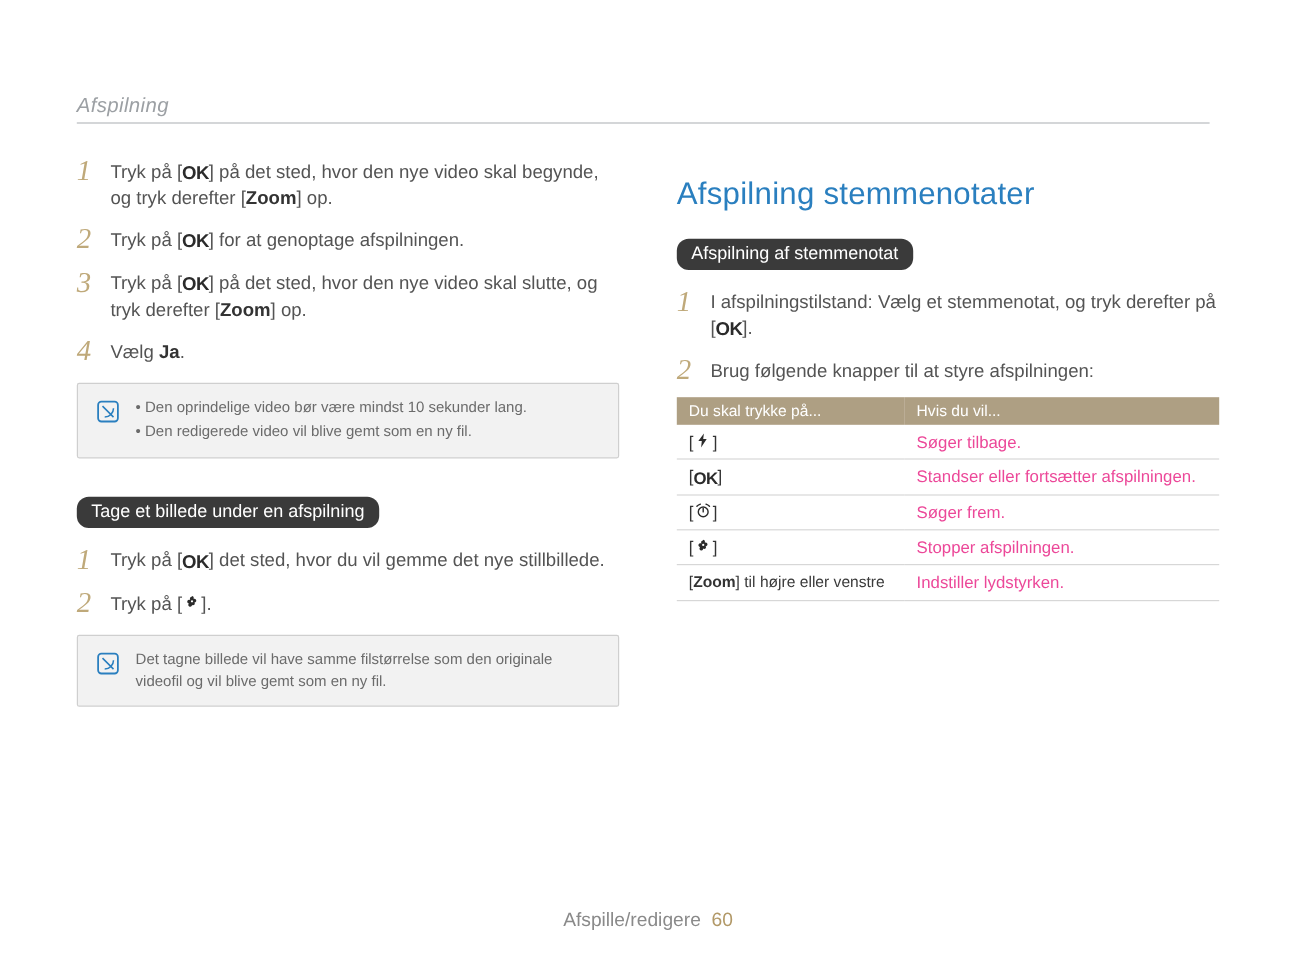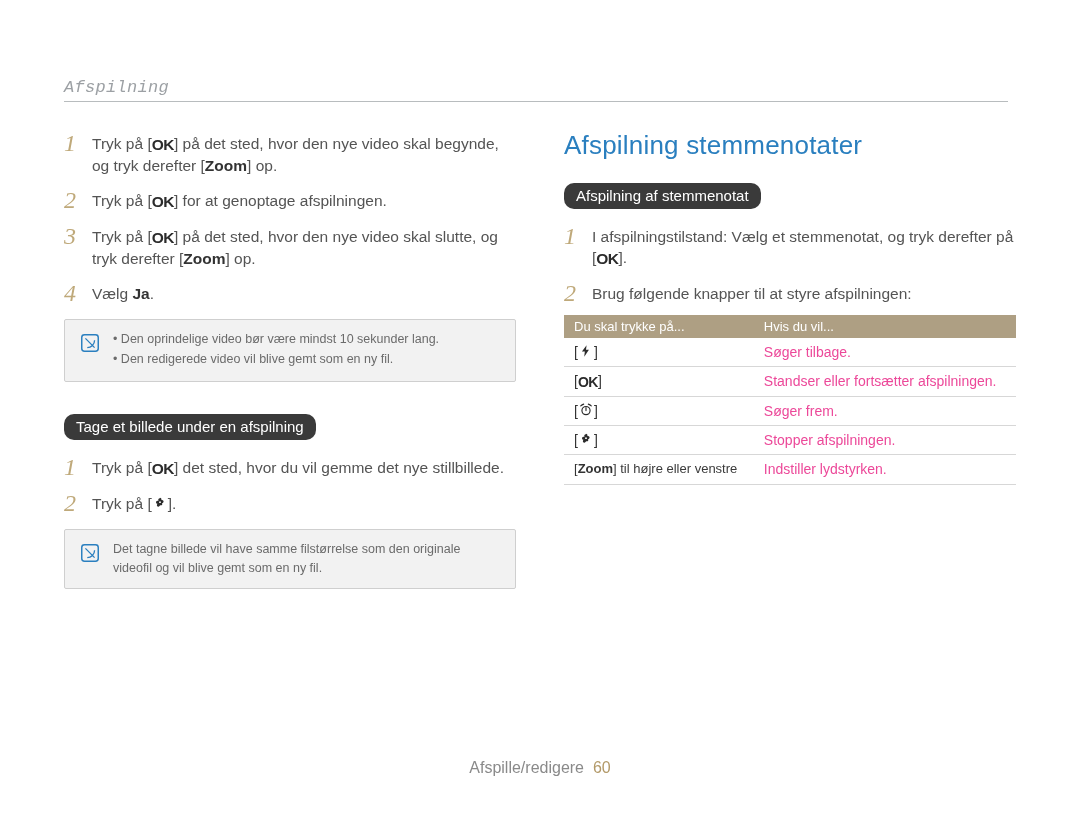--- a/index.html
+++ b/index.html
@@ -10,21 +10,20 @@
       font-family: Arial, Helvetica, sans-serif;
       color: #4a4a4a;
       position: relative;
       padding: 70px 64px 40px 64px;
     }
     .page-header {
       position: absolute;
       top: 78px;
       left: 64px;
       right: 72px;
-      font-family: Liberation Mono, monospace;
     }
     .header-title {
       font-style: italic;
       color: #9ca0a4;
       font-size: 17px;
       letter-spacing: 0.3px;
     }
     .header-rule {
       border: none;
       border-top: 1px solid #b8bcbe;
@@ -108,20 +107,21 @@
     .bullets { list-style: none; }
     .bullets li::before { content: "•  "; color: #6b6b6b; }
     .bullets li { margin-bottom: 2px; }
     .section-gap { height: 32px; }
     .h2-blue {
       color: #2a7fbf;
       font-size: 26px;
       font-weight: 400;
       margin-bottom: 22px;
       letter-spacing: 0.2px;
+      margin-top: 16px;
     }
     table.ctrl {
       width: 100%;
       border-collapse: collapse;
       font-size: 14px;
       margin-top: 6px;
     }
     table.ctrl th {
       background: #ae9f83;
       color: #fff;

